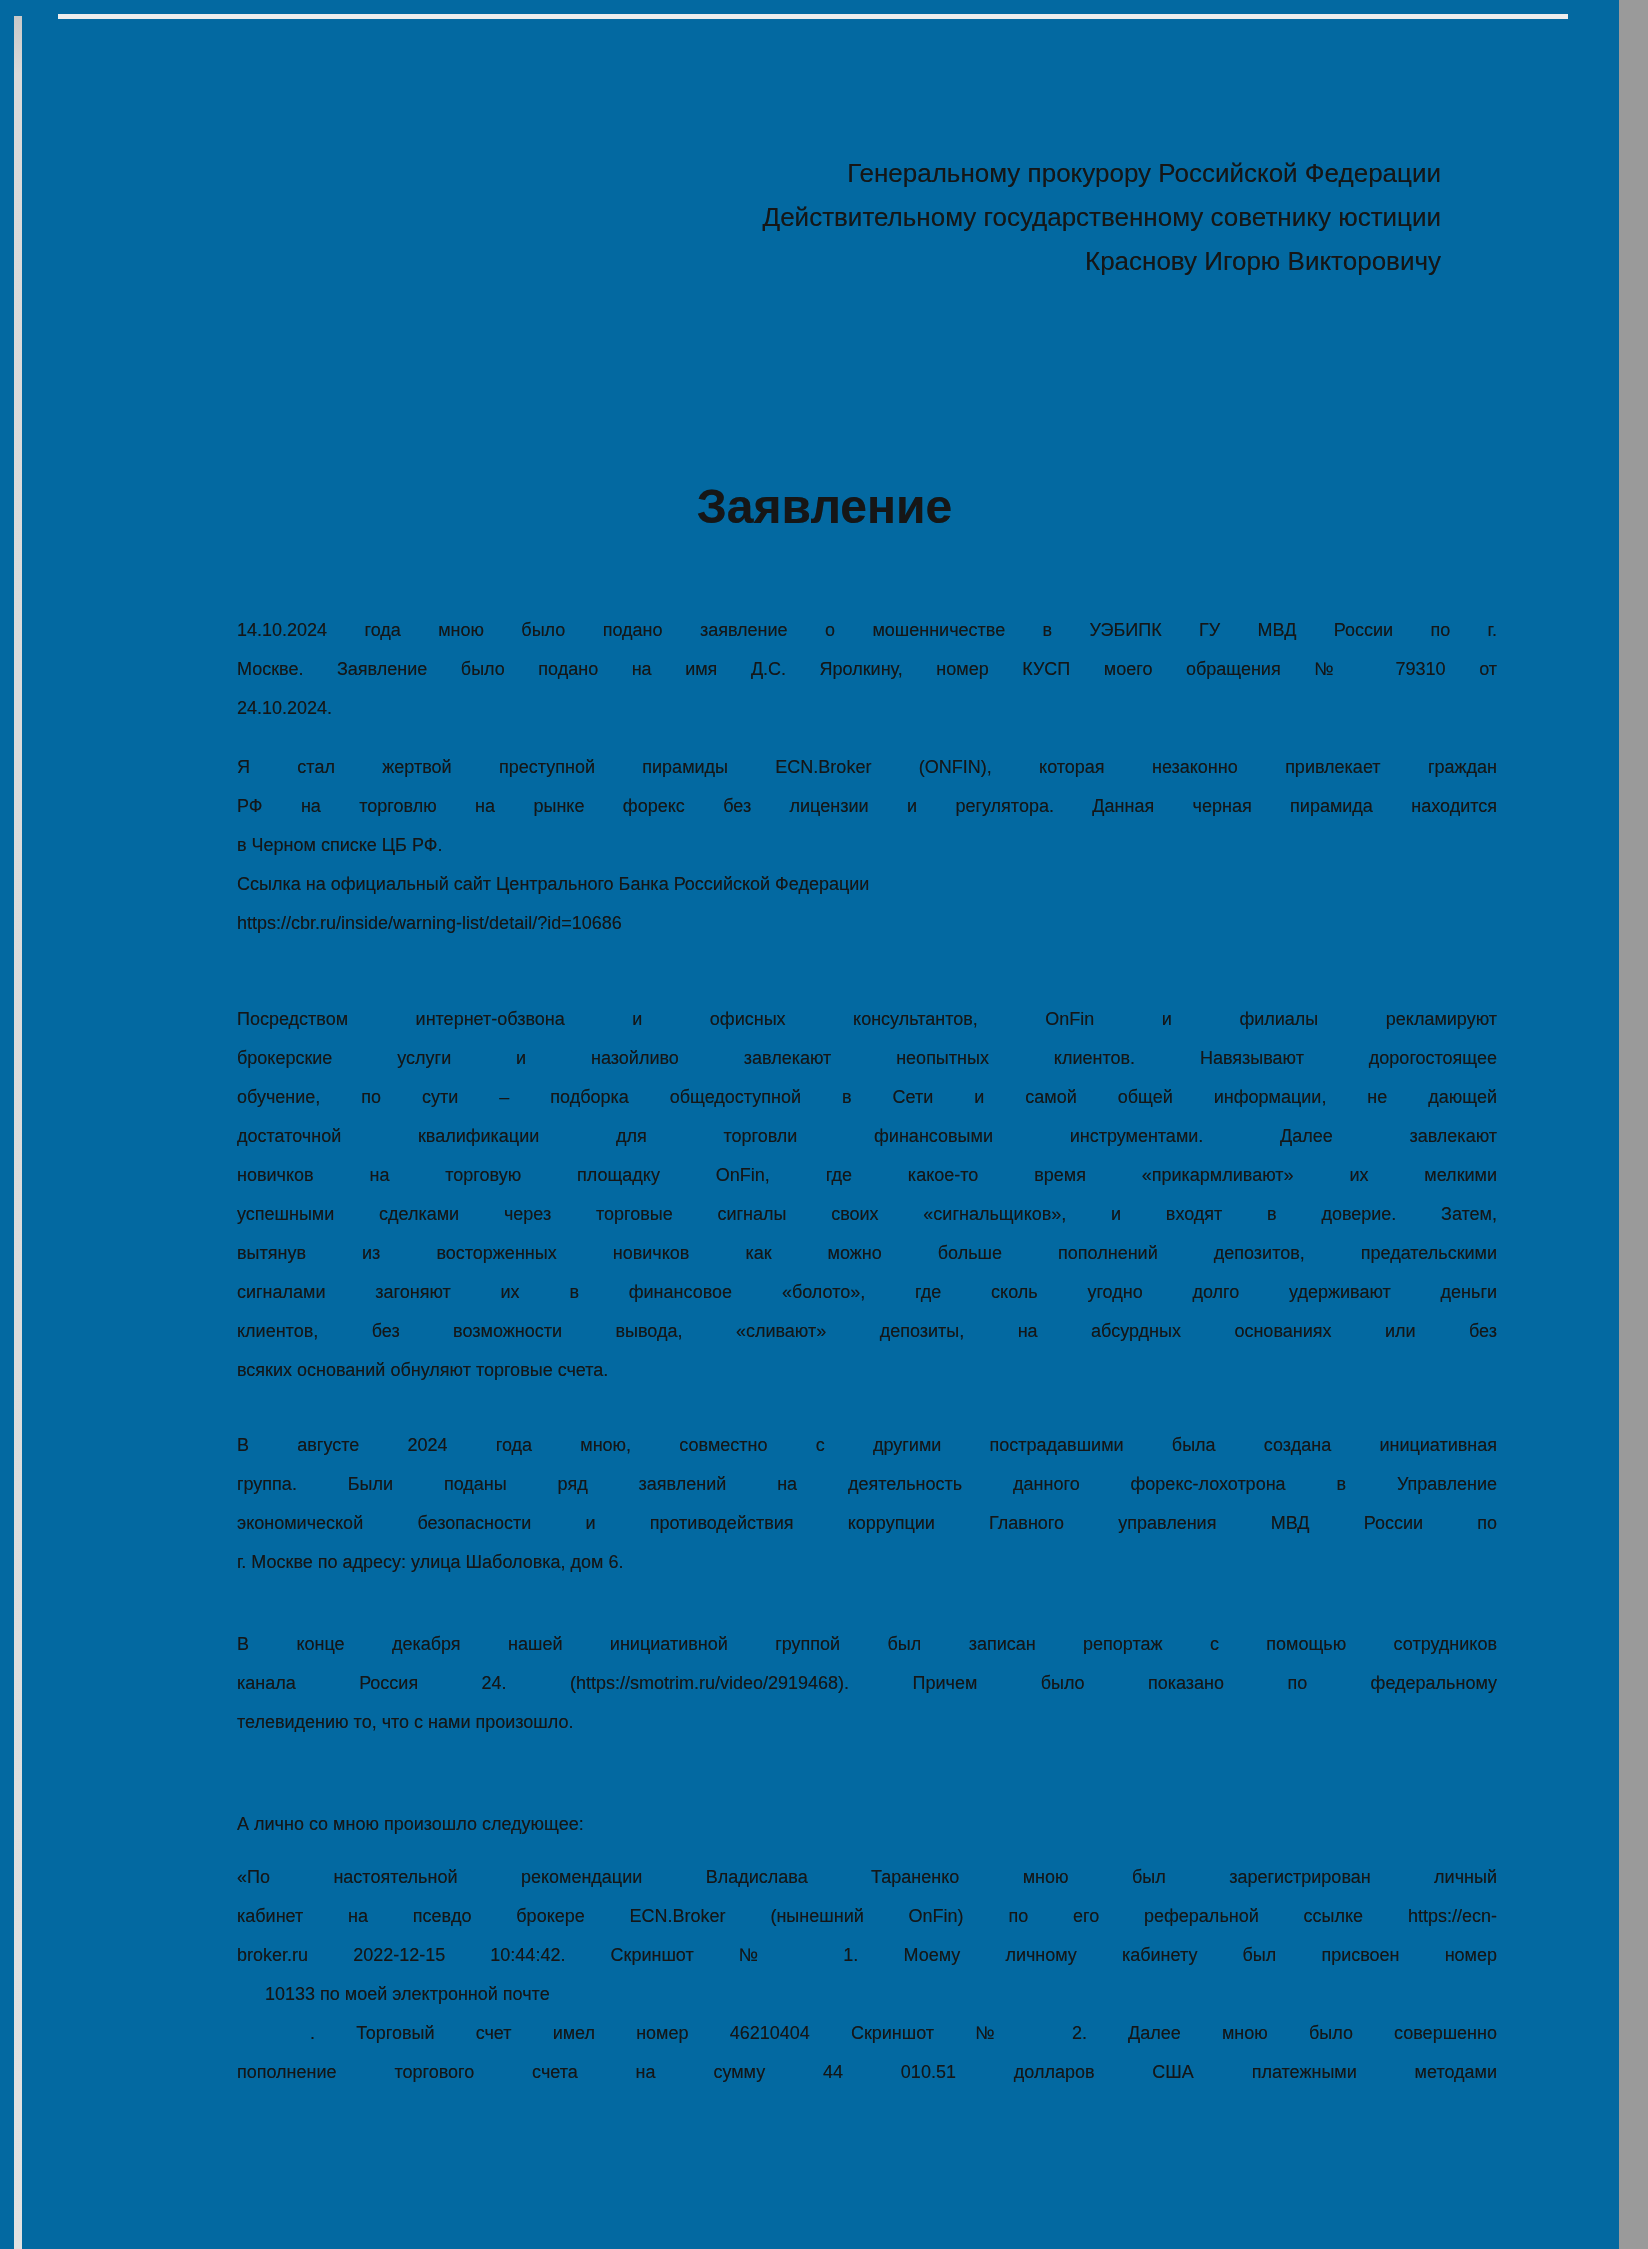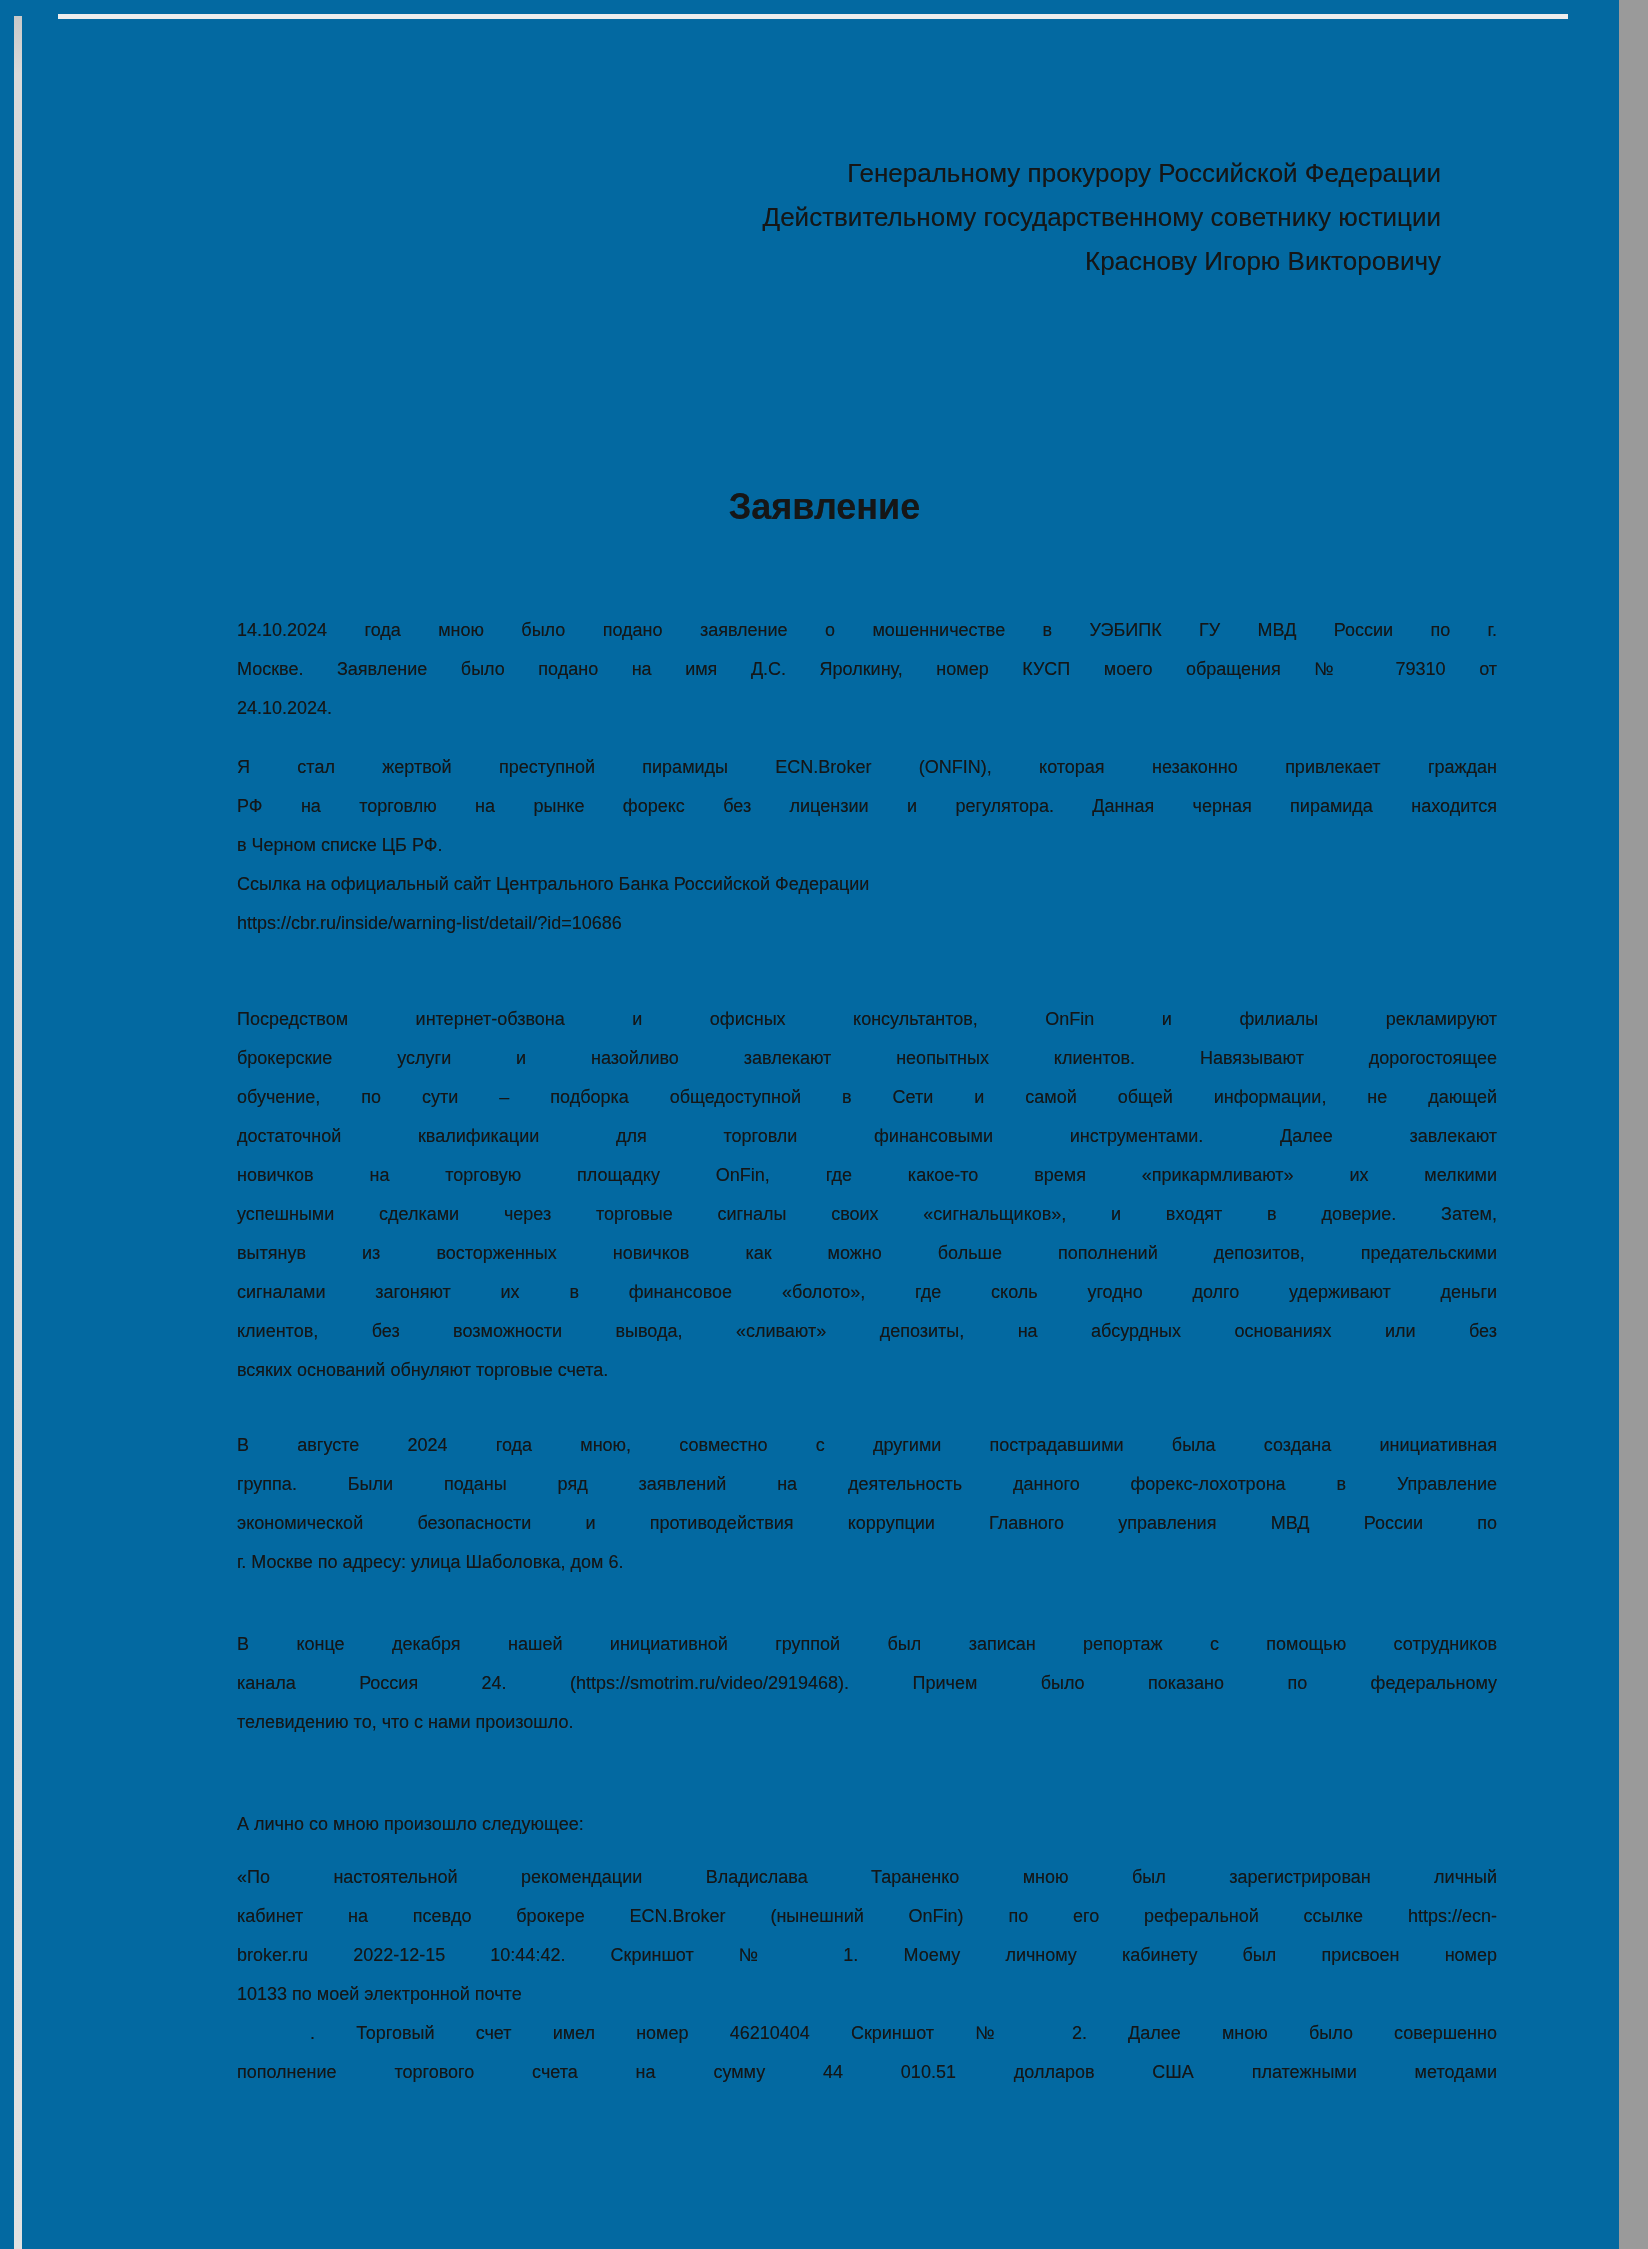--- a/index.html
+++ b/index.html
@@ -38,32 +38,32 @@
   .recipient{top:151px;right:178px;text-align:right;}
   .recipient .line{font-size:26px;line-height:44px;}
   .sender{top:310px;left:758px;width:544px;text-align:center;}
   .sender .line{font-size:26px;line-height:45px;}
   .cutchar{
     display:inline-block;width:0.30em;overflow:hidden;
     white-space:nowrap;vertical-align:bottom;
   }
   .doc-title{
     top:487px;left:0;width:1649px;text-align:center;
-    font-size:36px;font-weight:bold;line-height:39px;
+    font-size:48px;font-weight:bold;line-height:39px;
     text-shadow:0 0 0.6px rgba(0,0,0,0.38);
   }
   .bodypara{left:237px;width:1260px;}
   .p1{top:611px;}
   .p2{top:748px;}
   .p3{top:1000px;}
   .p4{top:1426px;}
   .p5{top:1625px;}
   .pintro{top:1805px;}
   .p6{top:1858px;}
-  .gapline{display:flex;justify-content:space-between;}
+  .gapline{display:flex;justify-content:space-between;margin-left:28px;}
   .gapline .seg{white-space:nowrap;}
   .redaction-gap{flex:1 1 auto;min-width:130px;}
   .indent1{text-indent:73px;}
 </style>
 </head>
 <body>
 
 <div class="page">
 
   <div class="scan-strip-left"></div>

